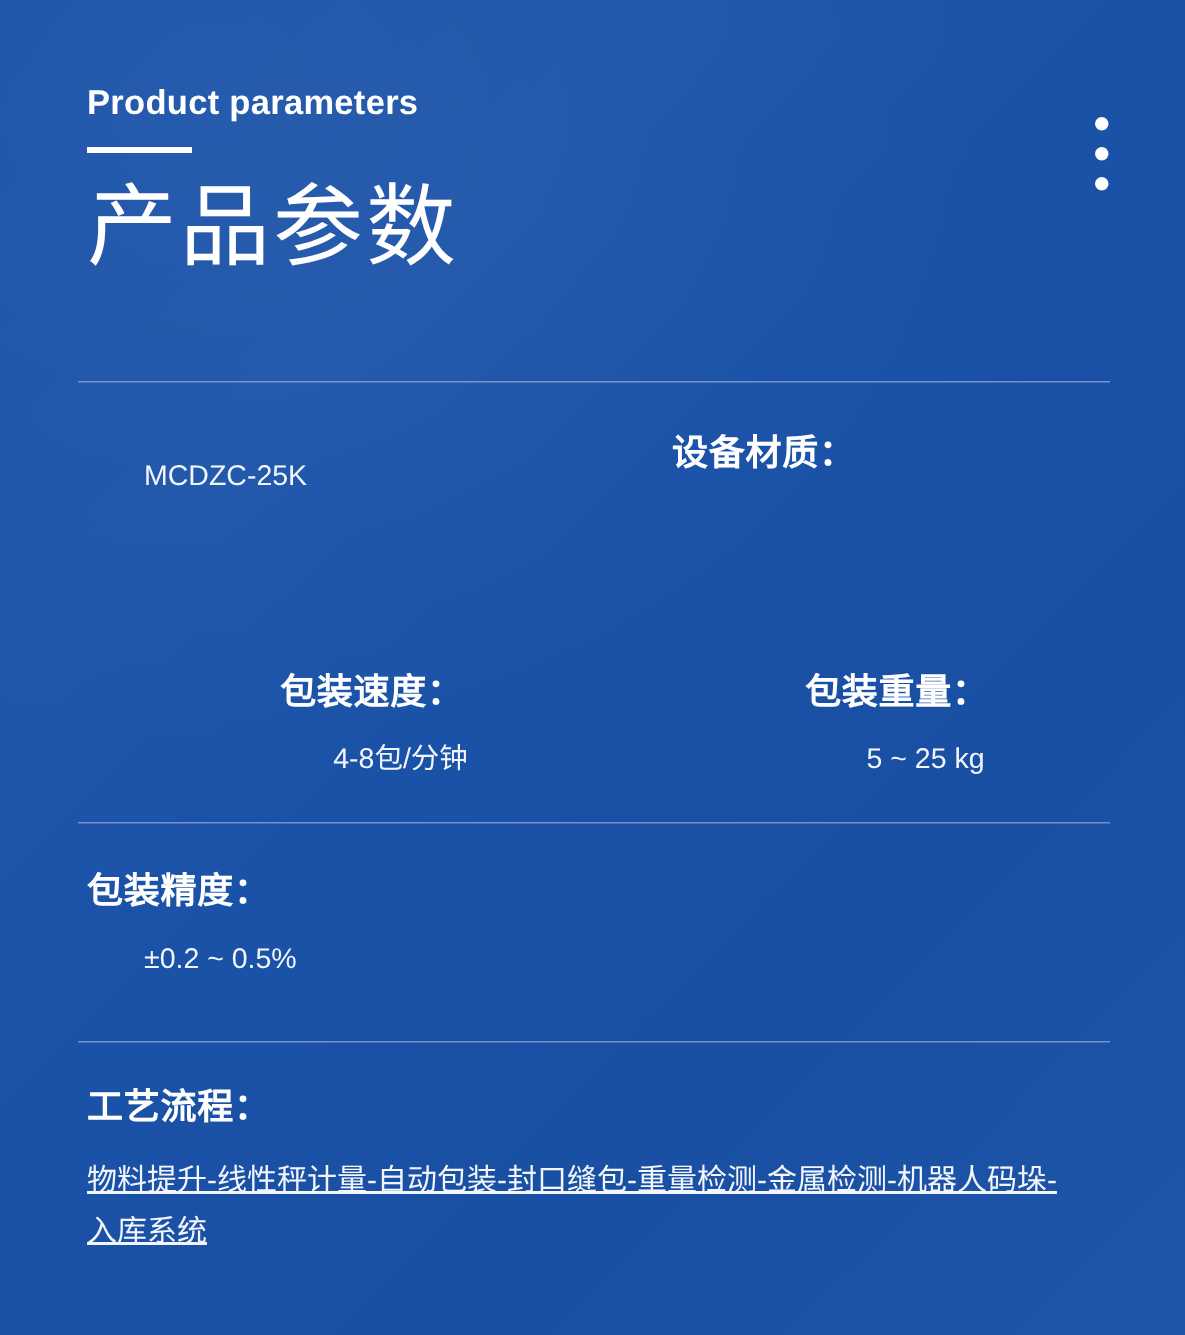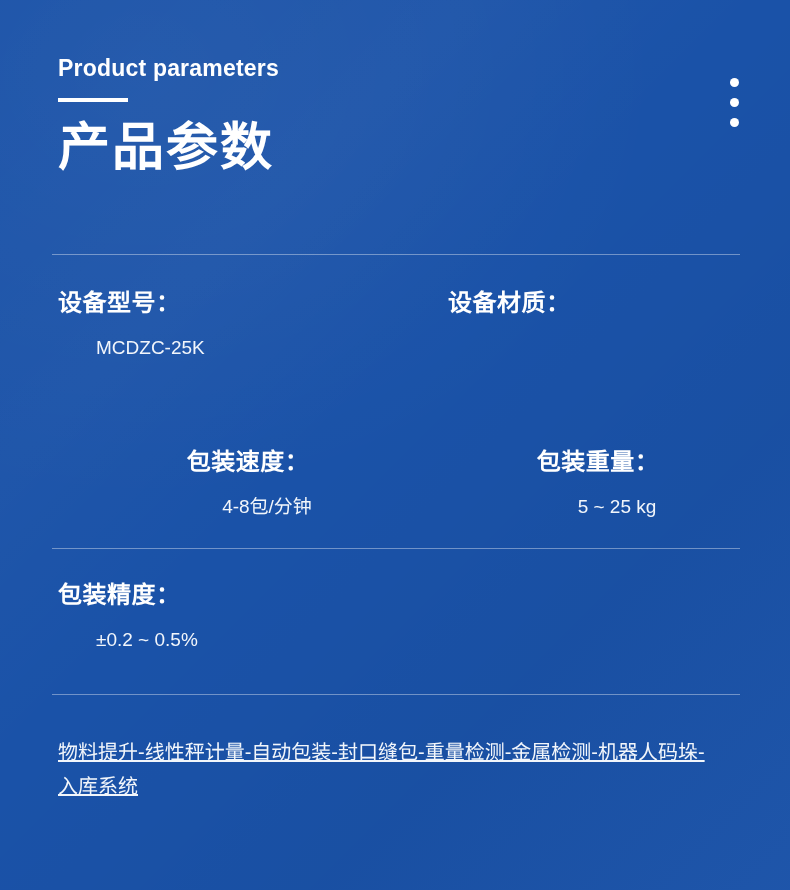--- a/index.html
+++ b/index.html
@@ -55,22 +55,22 @@
 
   .title-rule {
     width: 70px;
     height: 4px;
     background: #ffffff;
     margin-top: 17px;
   }
 
   .title-cn {
     margin-top: 16px;
-    font-size: 52px;
-    font-weight: bold;
+    font-size: 60px;
+    font-weight: normal;
     letter-spacing: 2px;
     line-height: 1.12;
     color: #ffffff;
     white-space: nowrap;
   }
 
   
   .dots {
     position: absolute;
     left: 730px;
@@ -180,21 +180,20 @@
     <span class="dot"></span>
   </div>
 
   <div class="divider d1"></div>
   <div class="divider d2"></div>
   <div class="divider d3"></div>
 
   <div class="specs">
 
     <div class="spec col-l r1">
-      <div class="spec-label">设备型号：</div>
       <div class="spec-values">
         <div class="spec-value">MCDZC-25K</div>
       </div>
     </div>
 
     <div class="spec col-r r1">
       <div class="spec-label">设备材质：</div>
     </div>
 
     <div class="spec col-l r2">
@@ -214,16 +213,17 @@
     <div class="spec col-l r3">
       <div class="spec-label">包装精度：</div>
       <div class="spec-values">
         <div class="spec-value">±0.2 ~ 0.5%</div>
       </div>
     </div>
 
   </div>
 
   <div class="flow">
+    <div class="flow-label">工艺流程：</div>
     <div class="flow-text">物料提升-线性秤计量-自动包装-封口缝包-重量检测-金属检测-机器人码垛-入库系统</div>
   </div>
 
 </div>
 
 </body></html>

